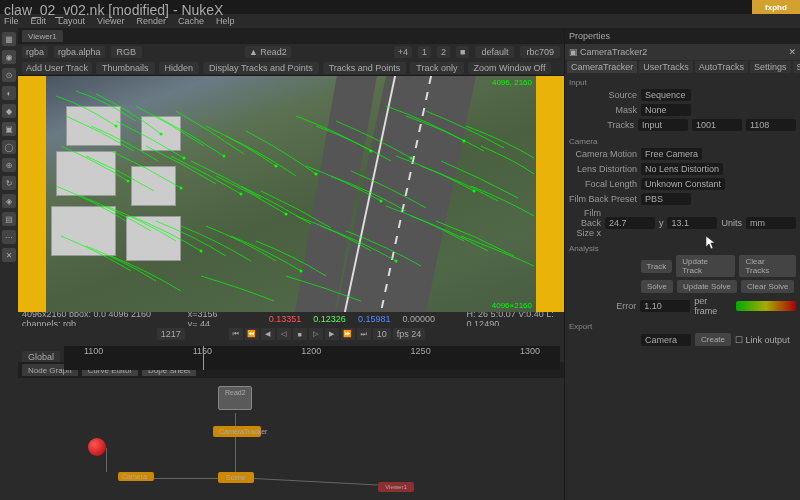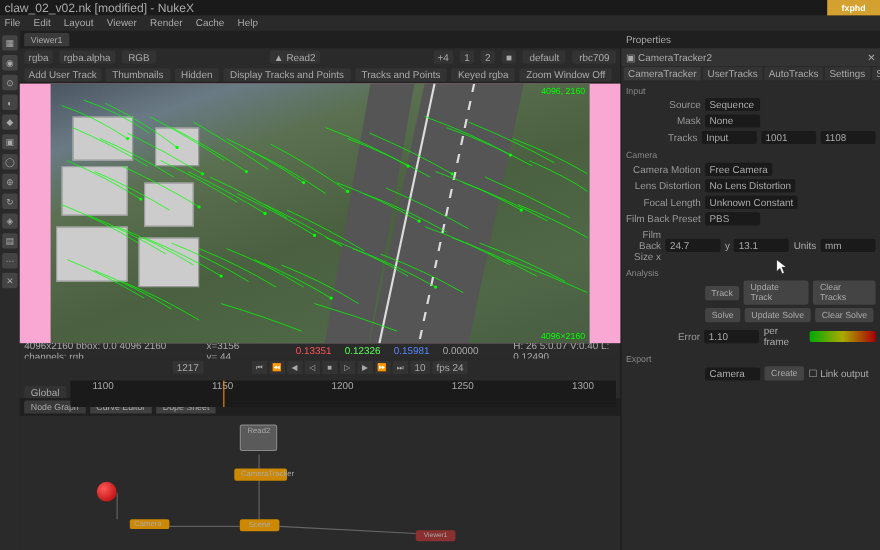--- a/index.html
+++ b/index.html
@@ -1,31 +1,31 @@
 <!DOCTYPE html>
 <html><head>
 <meta charset="utf-8">
 <style>
 *{margin:0;padding:0;box-sizing:border-box;font-family:Arial,sans-serif;font-size:9px;color:#aaa}
 body{background:#2a2a2a;width:800px;height:500px;overflow:hidden;position:relative}
-.titlebar{height:14px;background:#1a1a1a;padding:2px 4px;font-size:11px}
+.titlebar{height:14px;background:#1a1a1a;padding:2px 4px;font-size:14px}
 .menubar{height:14px;background:#2a2a2a;padding:2px 4px;display:flex;gap:12px;font-size:9px}
 .menubar span{cursor:pointer}
 .main{display:flex;height:472px}
 .toolbar{width:18px;background:#2a2a2a;display:flex;flex-direction:column;gap:4px;padding:4px 2px}
 .tool-icon{width:14px;height:14px;background:#444;border-radius:2px;display:flex;align-items:center;justify-content:center;font-size:8px}
 .center{flex:1;display:flex;flex-direction:column}
 .viewer-tabs{height:16px;background:#1f1f1f;display:flex;padding:2px 4px;gap:4px}
 .tab{background:#404040;padding:2px 6px;font-size:8px;border-radius:2px 2px 0 0}
 .tab.active{background:#3a3a3a}
 .viewer-controls{height:16px;background:#2a2a2a;display:flex;align-items:center;gap:6px;padding:0 4px;font-size:8px}
 .vc-item{background:#333;padding:1px 4px;border-radius:2px}
 .vc-dropdown{background:#333;padding:1px 6px;border-radius:2px}
 .viewer-controls2{height:16px;background:#2a2a2a;display:flex;align-items:center;gap:4px;padding:0 4px;font-size:8px;border-bottom:1px solid #1a1a1a}
-.viewer-area{flex:1;background:#f9a8d4;position:relative;display:flex;align-items:center;justify-content:center}
+.viewer-area{flex:1;background:#eab308;position:relative;display:flex;align-items:center;justify-content:center}
 .viewer-img{position:relative;width:490px;height:236px;background:linear-gradient(160deg,#4a5560 0%,#6a7a85 15%,#5a7050 30%,#4a6040 55%,#506848 80%,#485c42 100%);overflow:hidden}
 .road{position:absolute;top:0;right:85px;width:90px;height:100%;background:#555;transform:skewX(-12deg)}
 .road::before{content:"";position:absolute;left:44px;top:0;width:2px;height:100%;background:repeating-linear-gradient(#ddd 0,#ddd 8px,transparent 8px,transparent 16px)}
 .road::after{content:"";position:absolute;left:8px;top:0;width:2px;height:100%;background:#ddd}
 .road2{position:absolute;top:0;right:180px;width:40px;height:100%;background:#555;transform:skewX(-10deg)}
 .building{position:absolute;background:#ccc;border:1px solid #999}
 .b1{top:30px;left:20px;width:55px;height:40px}
 .b2{top:75px;left:10px;width:60px;height:45px}
 .b3{top:130px;left:5px;width:65px;height:50px}
 .b4{top:40px;left:95px;width:40px;height:35px}
@@ -122,21 +122,21 @@
 <span class="vc-dropdown">default</span>
 <span class="vc-dropdown">rbc709</span>
 </div>
 
 <div class="viewer-controls2">
 <span class="vc-item">Add User Track</span>
 <span class="vc-dropdown">Thumbnails</span>
 <span class="vc-dropdown">Hidden</span>
 <span class="vc-dropdown">Display Tracks and Points</span>
 <span class="vc-dropdown">Tracks and Points</span>
-<span class="vc-dropdown">Keyed rgba</span>
+<span class="vc-dropdown">Track only</span>
 <span class="vc-dropdown">Zoom Window Off</span>
 </div>
 
 <div class="viewer-area">
 <div class="viewer-img">
 <div class="road2"></div>
 <div class="road"></div>
 <div class="building b1"></div>
           <div class="building b2"></div>
           <div class="building b3"></div>

